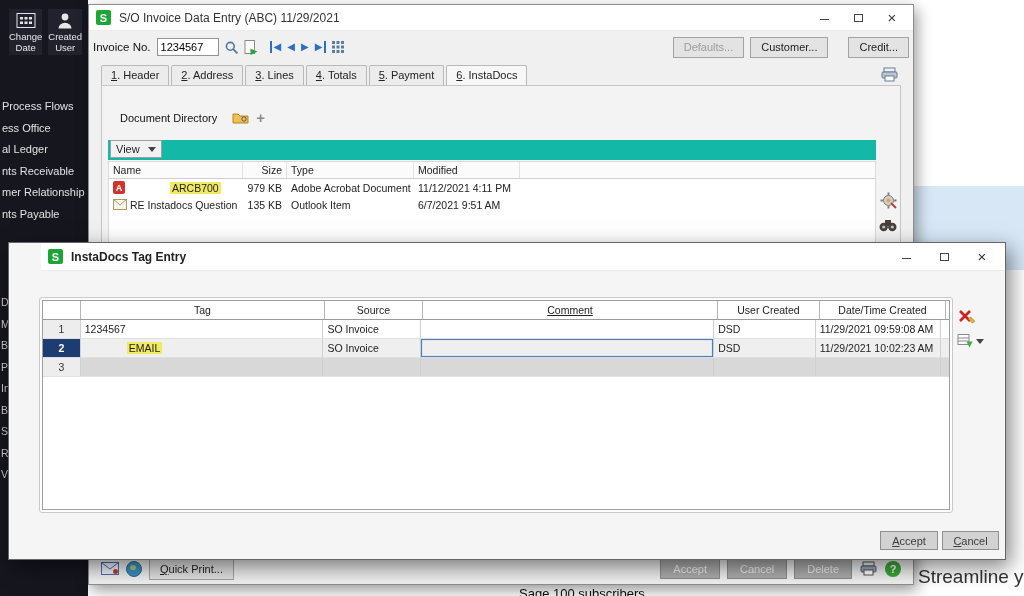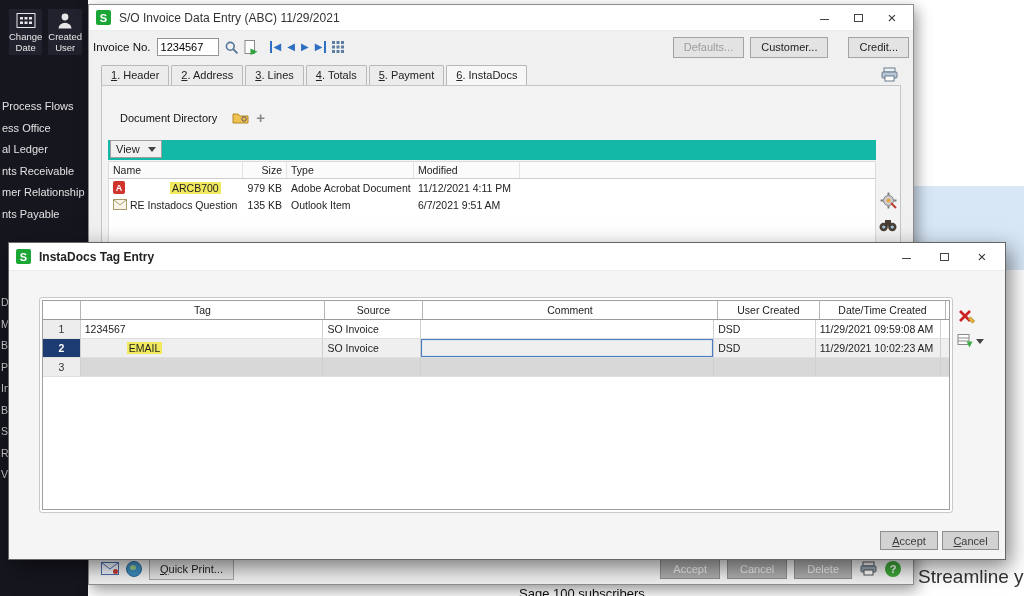--- a/index.html
+++ b/index.html
@@ -82,32 +82,32 @@
   .content-icons { position: absolute; right: 3px; top: 106px; display: flex; flex-direction: column; gap: 7px; align-items: center; }
 
   .mw-bottom { position: absolute; left: 0; right: 0; bottom: 0; height: 30px; display: flex; align-items: center; padding: 0 12px; gap: 7px; background: #f0f0f0; }
   .mw-bottom .spacer { flex: 1; }
   .globe-icon { width: 16px; height: 16px; border-radius: 50%; background: #3f8fc1; border: 1px solid #2a6b96; position: relative; }
   .globe-icon::after { content: ""; position: absolute; left: 3px; top: 3px; width: 6px; height: 5px; border-radius: 50%; background: #9fd08a; }
   .help-icon { width: 16px; height: 16px; border-radius: 50%; background: #3da639; color: #fff; font-size: 11px; font-weight: bold; display: flex; align-items: center; justify-content: center; }
   .help-icon::before { content: "?"; }
 
   
-  .dialog { position: absolute; left: 8px; top: 242px; width: 998px; height: 318px; background: #f5f5f5; border: 1px solid #666; box-shadow: 4px 7px 20px rgba(0,0,0,.5); z-index: 3; }
+  .dialog { position: absolute; left: 8px; top: 242px; width: 998px; height: 318px; background: #f5f5f5; border: 1px solid #666; box-shadow: 4px 7px 20px rgba(0,0,0,.5); z-index: 3; padding-left: 32px; }
   .dialog .titlebar { height: 28px; }
   .dialog .tb-title { font-weight: bold; color: #222; }
   .dialog .win-btn { width: 38px; }
 
   .dlg-box { position: absolute; left: 30px; top: 54px; width: 914px; height: 216px; border: 1px solid #c9c9c9; border-radius: 3px; background: #fdfdfd; padding: 2px; }
   .dlg-table { width: 100%; height: 100%; border: 1px solid #9f9f9f; background: #fff; overflow: hidden; font-size: 10.5px; }
   .dt-header { display: flex; height: 19px; border-bottom: 1px solid #9a9a9a; background: #fff; color: #222; }
   .dt-h { display: flex; align-items: center; justify-content: center; border-right: 1px solid #b5b5b5; white-space: nowrap; overflow: hidden; }
   .dt-row { display: flex; height: 19px; }
   .dt-c { display: flex; align-items: center; padding: 0 4px; border-right: 1px solid #cfcfcf; border-bottom: 1px solid #e0e0e0; white-space: nowrap; overflow: hidden; }
-  .c-num { width: 38px; } .c-tag { width: 244px; } .c-src { width: 98px; } .c-com { width: 295px; } .c-usr { width: 102px; } .c-dt { width: 126px; } .c-fill { flex: 1; border-right: none; }
+  .c-num { width: 38px; } .c-tag { width: 244px; } .c-src { width: 98px; } .c-com { width: 295px; text-decoration: underline; } .c-usr { width: 102px; } .c-dt { width: 126px; } .c-fill { flex: 1; border-right: none; }
   .rownum { justify-content: center; background: #ededed; padding: 0; color: #333; }
   .rownum.sel { background: #1d3c72; color: #fff; font-weight: bold; }
   .row-sel .dt-c:not(.rownum) { background: #efefef; }
   .dt-c.focus { background: #fff; box-shadow: inset 0 0 0 1px #4d7cc0, inset 0 0 0 2px #dce6f4; }
   .row-new .dt-c:not(.rownum) { background: #d8d8d8; }
 
   .dlg-icons { position: absolute; left: 948px; top: 64px; display: flex; flex-direction: column; gap: 6px; }
   .dlg-icons .with-caret { display: flex; align-items: center; gap: 3px; }
   .dlg-buttons { position: absolute; top: 288px; left: 0; width: 100%; }
   .dlg-btn { position: absolute; height: 19px; background: #d2d2d2; border: 1px solid #8f8f8f; color: #3c3c3c; font-size: 11px; display: flex; align-items: center; justify-content: center; }

